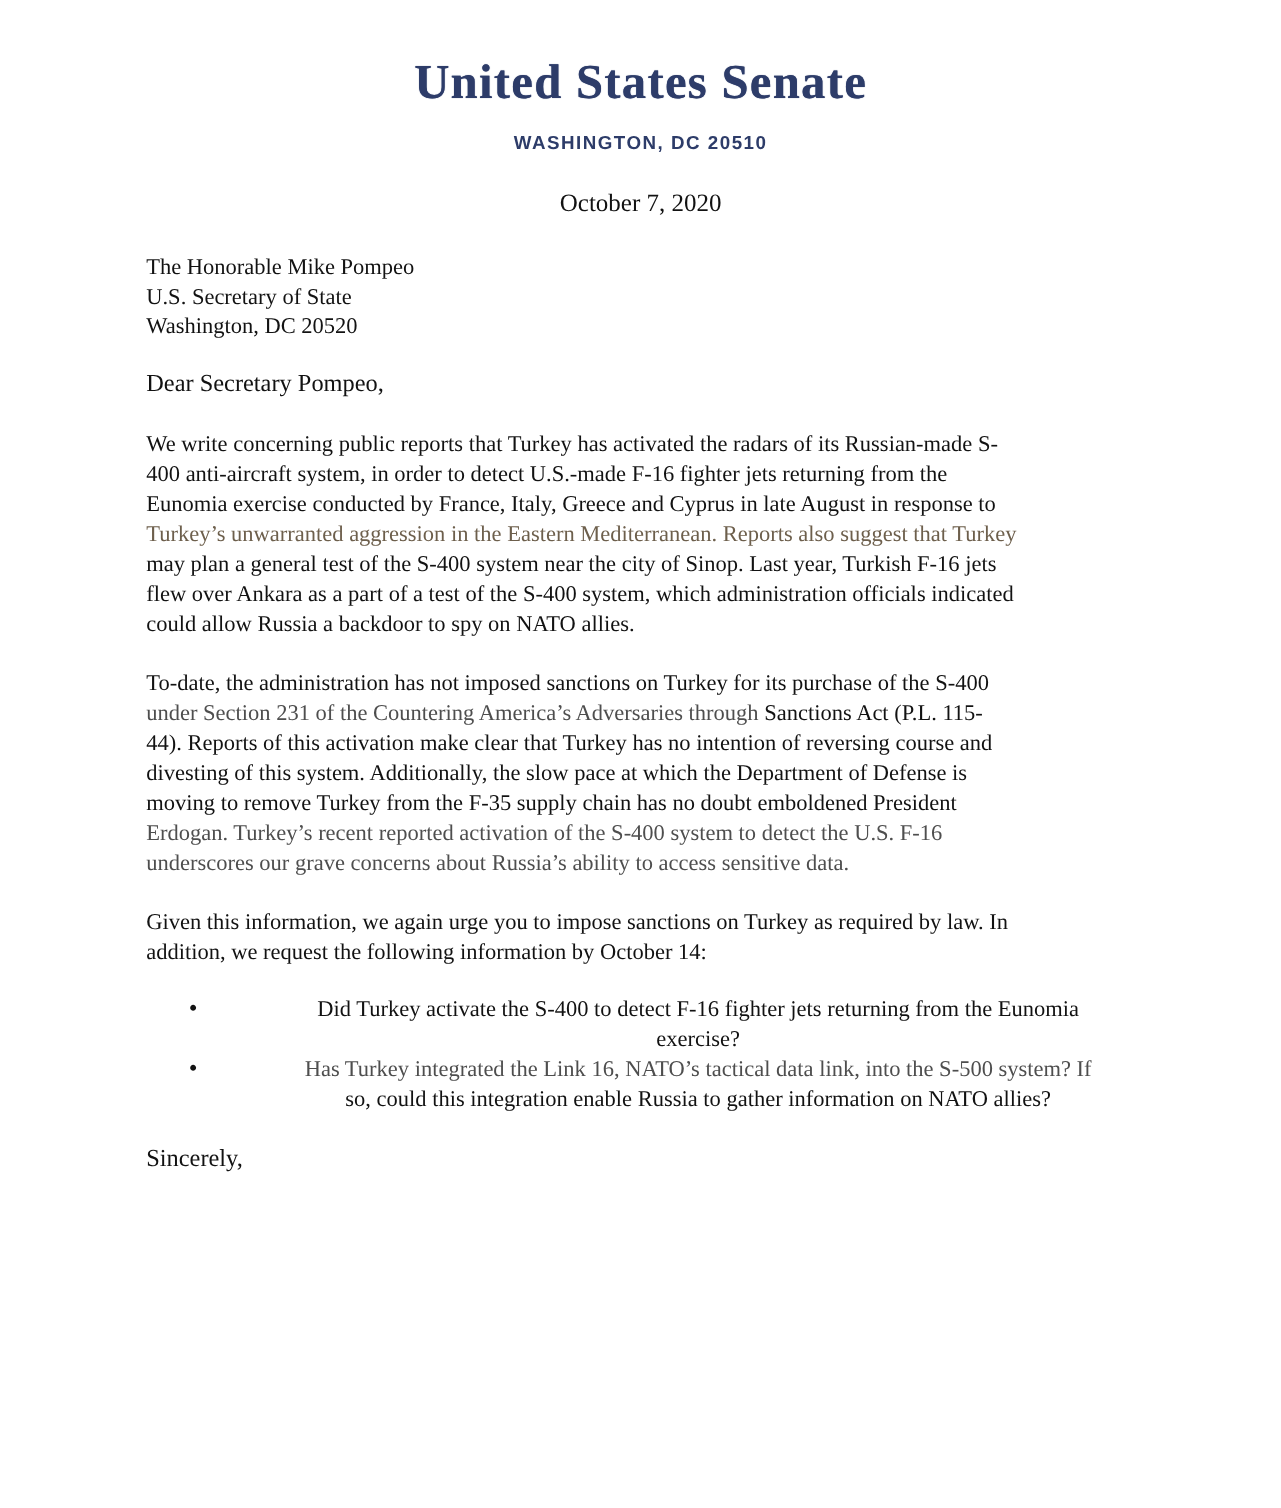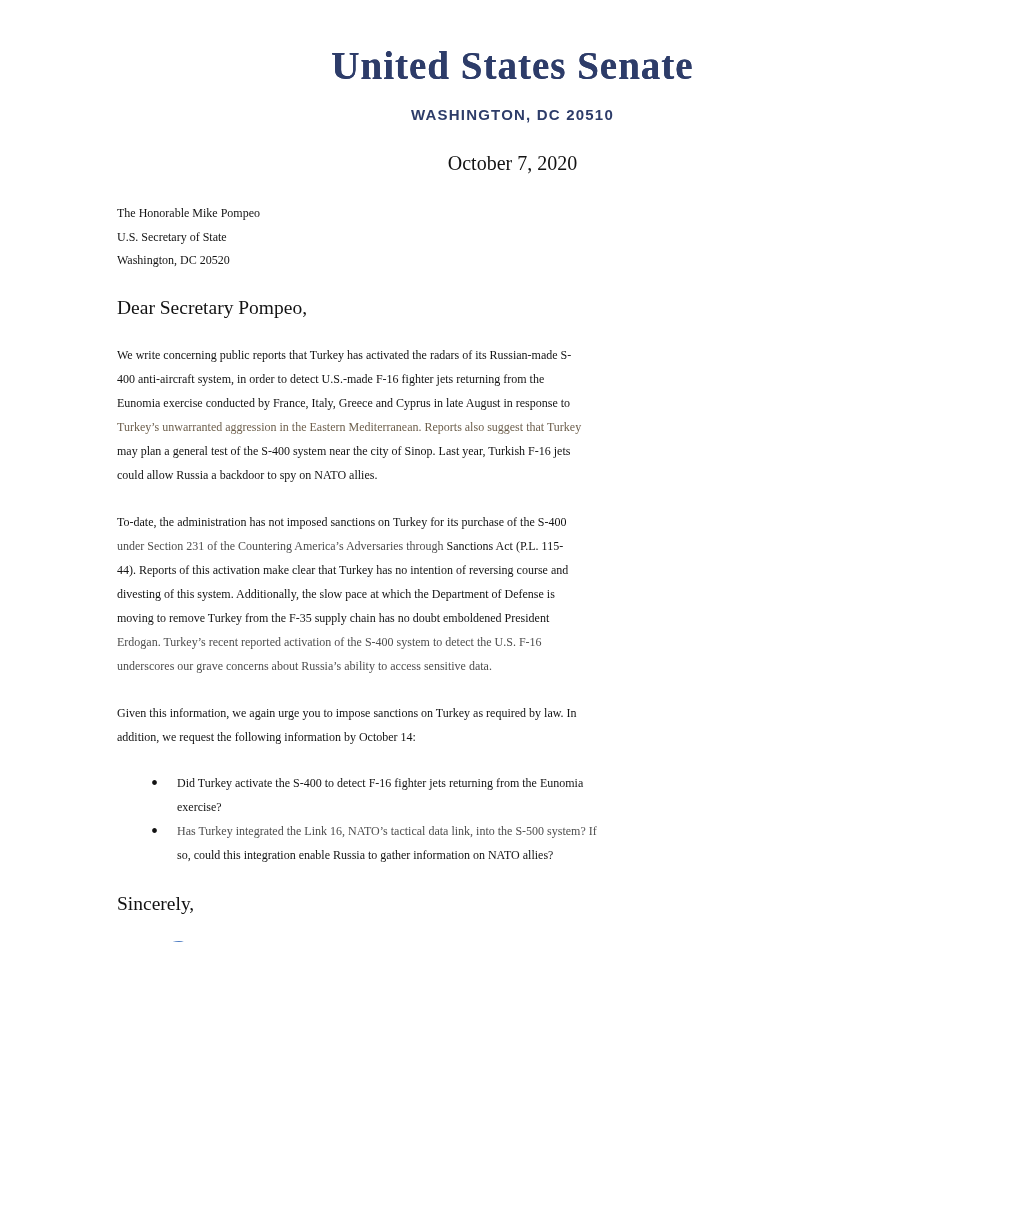--- a/index.html
+++ b/index.html
@@ -28,33 +28,34 @@
     font-weight:bold;
     color:var(--navy,#2d3c69);
     letter-spacing:1.2px;
   }
   .date{
     margin-top:29px;
     text-align:center;
     font-size:20px;
   }
   .block{margin-left:117px;width:815px;}
-  .line{white-space:nowrap;line-height:24px;font-size:12px;}
+  .line{white-space:nowrap;line-height:24px;font-size:18px;}
   .recipient{margin-top:27px;}
   .recipient .line{line-height:23.5px;}
   .salutation{margin-top:23px;font-size:19.5px;line-height:24px;}
   .para{margin-top:23px;}
   .tone-dark{color:var(--ink_dark,#121212);}
   .tone-gray{color:var(--ink_gray,#4e4e4e);}
   .tone-sepia{color:var(--ink_sepia,#6d5f4c);}
   ul.bullets{
     list-style:none;
     margin:22px 0 0 150px;
     padding:0;
     width:790px;
+    text-align:center;
   }
   ul.bullets li{position:relative;padding-left:27px;}
   ul.bullets li::before{
     content:"\2022";
     position:absolute;left:1px;top:0;
     font-size:20px;line-height:24px;color:#121212;
   }
   .closing{margin-top:25px;font-size:19.5px;line-height:24px;}
   .sig-row{
     margin-top:14px;margin-left:117px;
@@ -92,20 +93,21 @@
     </div>
 
   <div class="salutation block">Dear Secretary Pompeo,</div>
 
   <div class="para block">
       <div class="line tone-dark">We write concerning public reports that Turkey has activated the radars of its Russian-made S-</div>
       <div class="line tone-dark">400 anti-aircraft system, in order to detect U.S.-made F-16 fighter jets returning from the</div>
       <div class="line tone-dark">Eunomia exercise conducted by France, Italy, Greece and Cyprus in late August in response to</div>
       <div class="line tone-sepia">Turkey’s unwarranted aggression in the Eastern Mediterranean. Reports also suggest that Turkey</div>
       <div class="line tone-dark">may plan a general test of the S-400 system near the city of Sinop. Last year, Turkish F-16 jets</div>
+      <div class="line tone-dark">flew over Ankara as a part of a test of the S-400 system, which administration officials indicated</div>
       <div class="line tone-dark">could allow Russia a backdoor to spy on NATO allies.</div>
     </div>
 
   <div class="para block">
       <div class="line tone-dark">To-date, the administration has not imposed sanctions on Turkey for its purchase of the S-400</div>
       <div class="line"><span class="tone-gray">under Section 231 of the Countering America’s Adversaries through </span><span class="tone-dark">Sanctions Act (P.L. 115-</span></div>
       <div class="line tone-dark">44). Reports of this activation make clear that Turkey has no intention of reversing course and</div>
       <div class="line tone-dark">divesting of this system. Additionally, the slow pace at which the Department of Defense is</div>
       <div class="line tone-dark">moving to remove Turkey from the F-35 supply chain has no doubt emboldened President</div>
       <div class="line tone-gray">Erdogan. Turkey’s recent reported activation of the S-400 system to detect the U.S. F-16</div>

